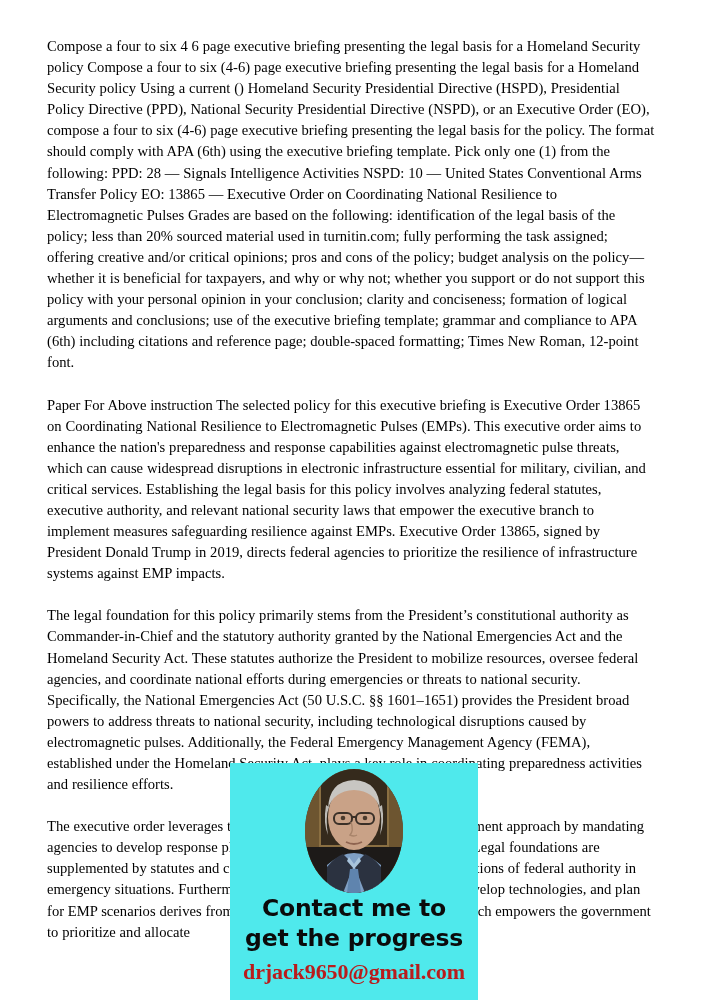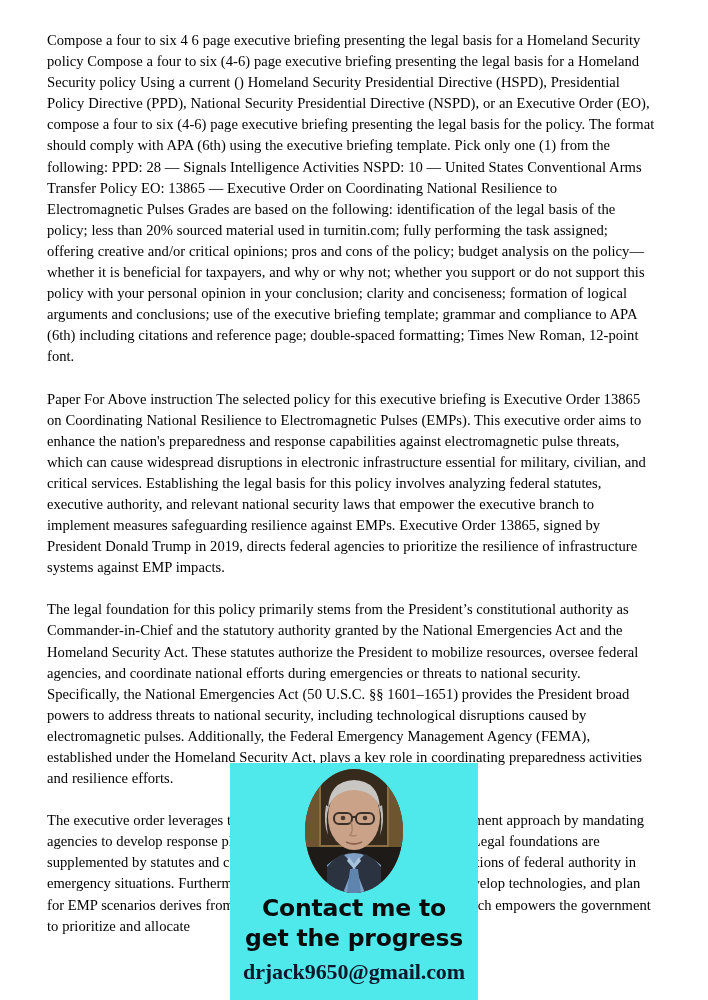--- a/index.html
+++ b/index.html
@@ -21,21 +21,21 @@
     left: 0;
     top: 0;
     width: 708px;
     height: 1000px;
     background: #ffffff;
   }
 
   .doc-body {
     position: absolute;
     left: 47px;
-    top: 30px;
+    top: 36px;
     width: 608px;
   }
 
   .para {
     font-size: 14.6px;
     line-height: 21.1px;
     text-align: left;
     margin: 0 0 21px 0;
     white-space: pre-wrap;
     word-spacing: 0.1px;
@@ -83,21 +83,21 @@
   #contact-line-2 { top: 161px; }
 
   #contact-email {
     position: absolute;
     left: 0;
     top: 196px;
     width: 100%;
     text-align: center;
     font-family: "Liberation Serif", "DejaVu Serif", serif;
     font-weight: 700;
-    color: #0f172a;
+    color: #b91c1c;
     font-size: 22px;
     letter-spacing: -0.1px;
   }
 </style>
 </head>
 <body>
 
 <div id="page">
 
   <div class="doc-body">

